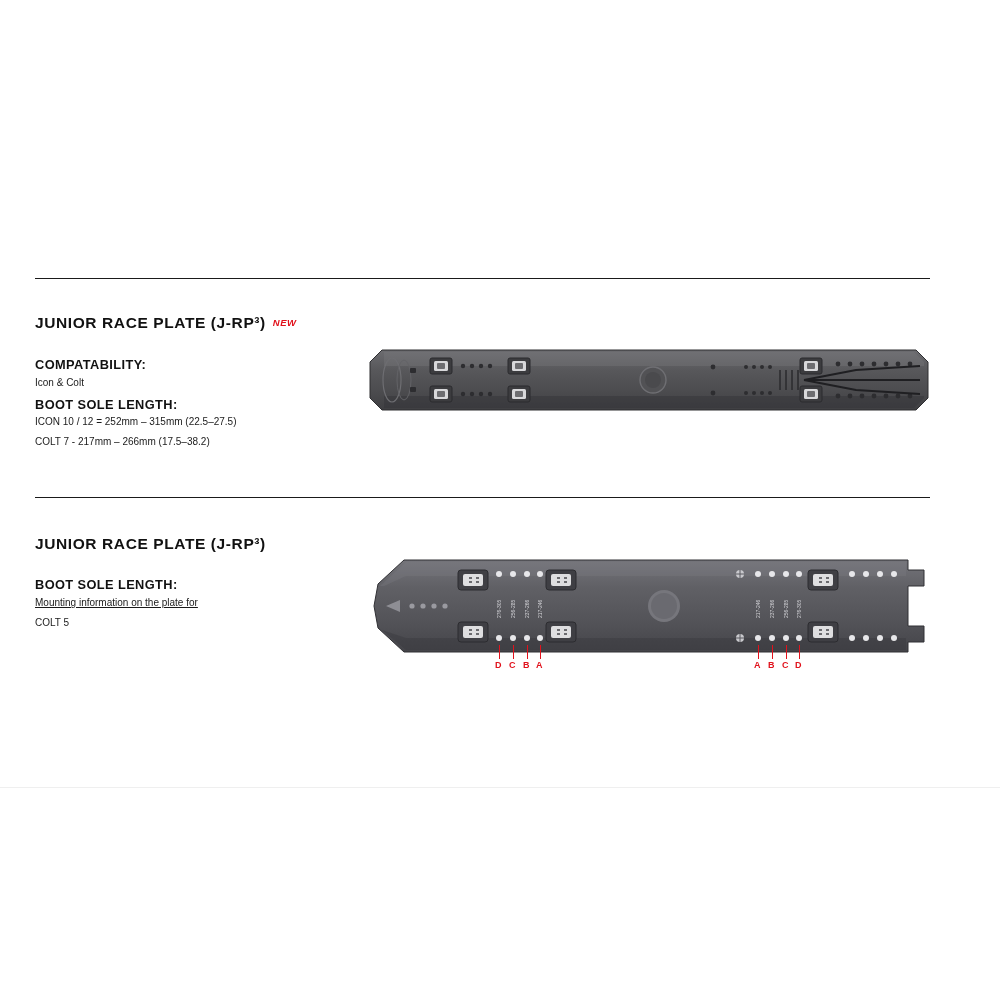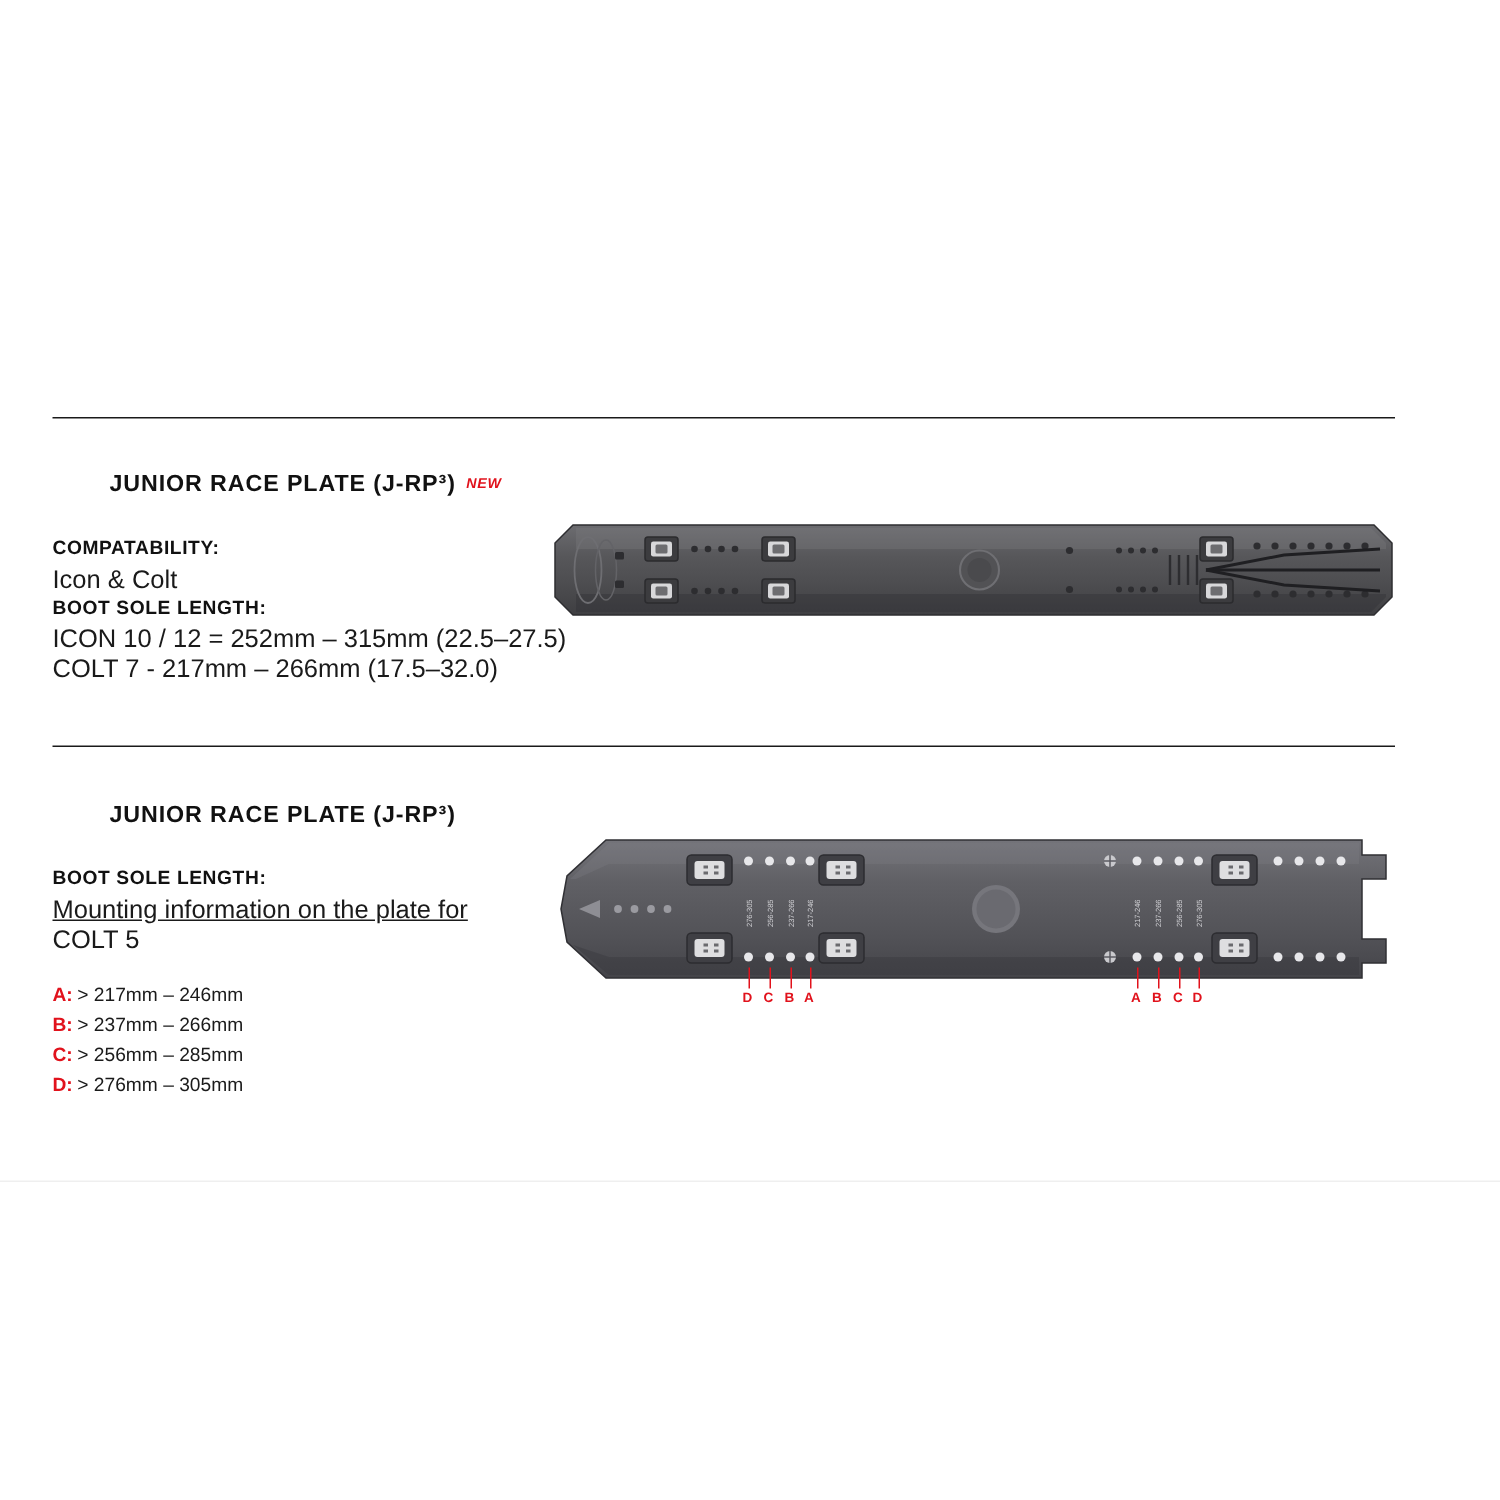--- a/index.html
+++ b/index.html
@@ -42,21 +42,20 @@
   .rule-faint-1 { top: 787px; }
 
   
   .section-title {
     position: absolute;
     font-size: 15.5px;
     font-weight: bold;
     letter-spacing: 0.6px;
     color: #111111;
     white-space: nowrap;
-    margin-left: 38px;
   }
   .title-1 { left: 35px; top: 314px; }
   .title-2 { left: 35px; top: 535px; }
 
   .new-badge {
     color: #e1121c;
     font-size: 9.5px;
     font-weight: bold;
     font-style: italic;
     letter-spacing: 0.5px;
@@ -68,21 +67,21 @@
   .label-bold {
     position: absolute;
     font-size: 12.8px;
     font-weight: bold;
     letter-spacing: 0.4px;
     color: #111111;
     white-space: nowrap;
   }
   .label-plain {
     position: absolute;
-    font-size: 17px;
+    font-size: 10px;
     color: #1a1a1a;
     white-space: nowrap;
   }
 
   .t-compat      { left: 35px; top: 357px; text-align: right; }
   .t-compat-val  { left: 35px; top: 377px; }
   .t-bsl-1       { left: 35px; top: 397px; }
   .t-icon-line   { left: 35px; top: 416px; text-align: right; }
   .t-colt-line   { left: 35px; top: 436px; }
 
@@ -149,21 +148,21 @@
   <div class="rule-faint rule-faint-1"></div>
 
   <div class="section-title title-1">
     <span>JUNIOR RACE PLATE (J-RP³)</span><span class="new-badge">NEW</span>
   </div>
 
   <div class="label-bold t-compat">COMPATABILITY:</div>
   <div class="label-plain t-compat-val">Icon &amp; Colt</div>
   <div class="label-bold t-bsl-1">BOOT SOLE LENGTH:</div>
   <div class="label-plain t-icon-line">ICON 10 / 12 = 252mm – 315mm (22.5–27.5)</div>
-  <div class="label-plain t-colt-line">COLT 7 - 217mm – 266mm (17.5–32.0)</div>
+  <div class="label-plain t-colt-line">COLT 7 - 217mm – 266mm (17.5–38.2)</div>
 
   <div class="plate-wrap plate-1">
     <svg width="562" height="80" viewBox="0 0 562 80">
       <defs>
         <linearGradient id="g1" x1="0" y1="0" x2="0" y2="1">
           <stop offset="0%" stop-color="#6c6c70"></stop>
           <stop offset="35%" stop-color="#57575a"></stop>
           <stop offset="65%" stop-color="#4d4d50"></stop>
           <stop offset="100%" stop-color="#3f3f42"></stop>
         </linearGradient>
@@ -269,34 +268,20 @@
   </div>
 
   <div class="section-title title-2">
     <span>JUNIOR RACE PLATE (J-RP³)</span>
   </div>
 
   <div class="label-bold t-bsl-2">BOOT SOLE LENGTH:</div>
   <div class="label-plain t-mount-1">Mounting information on the plate for</div>
   <div class="label-plain t-mount-2">COLT 5</div>
 
-  <div class="abcd">
-    <div class="abcd-row">
-      <span class="abcd-key">A:</span><span class="abcd-val">&gt; 217mm – 246mm</span>
-    </div>
-    <div class="abcd-row">
-      <span class="abcd-key">B:</span><span class="abcd-val">&gt; 237mm – 266mm</span>
-    </div>
-    <div class="abcd-row">
-      <span class="abcd-key">C:</span><span class="abcd-val">&gt; 256mm – 285mm</span>
-    </div>
-    <div class="abcd-row">
-      <span class="abcd-key">D:</span><span class="abcd-val">&gt; 276mm – 305mm</span>
-    </div>
-  </div>
 
   <div class="plate-wrap plate-2">
     <svg width="562" height="100" viewBox="0 0 562 100">
       <defs>
         <linearGradient id="g2" x1="0" y1="0" x2="0" y2="1">
           <stop offset="0%" stop-color="#74747a"></stop>
           <stop offset="30%" stop-color="#606065"></stop>
           <stop offset="70%" stop-color="#525257"></stop>
           <stop offset="100%" stop-color="#444449"></stop>
         </linearGradient>

